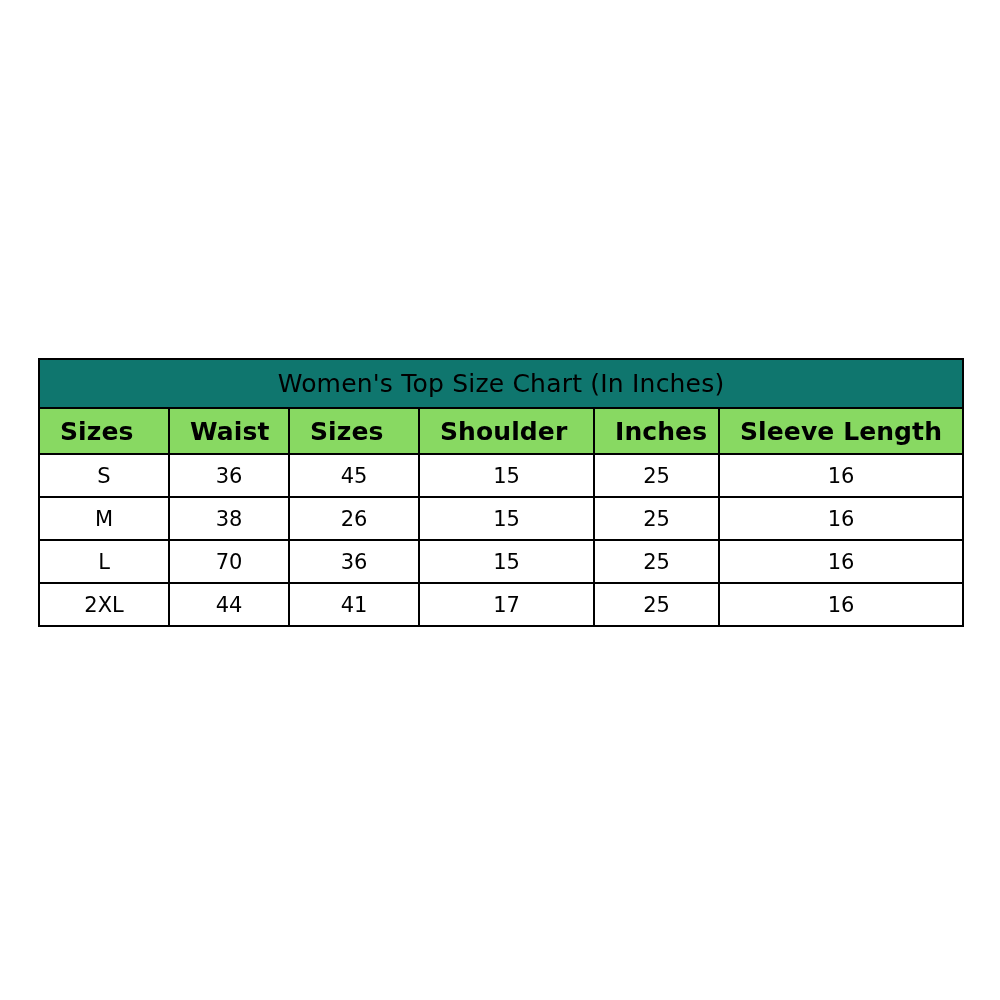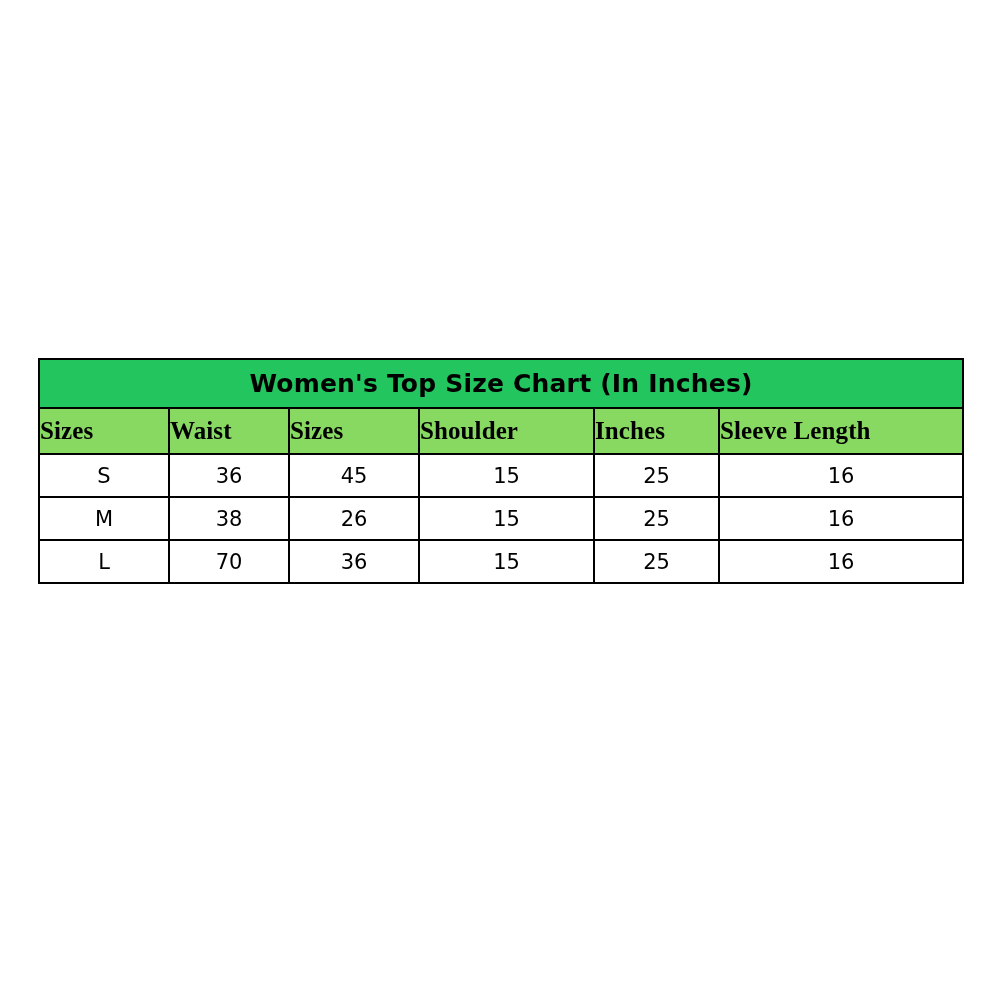--- a/index.html
+++ b/index.html
@@ -26,37 +26,36 @@
     table-layout: fixed;
   }
   table.size-chart td,
   table.size-chart th {
     border: 2px solid #000000;
     text-align: center;
     vertical-align: middle;
     color: #000000;
   }
   .title-cell {
-    background: #22c55e;
-    font-weight: bold;
+    background: #0f766e;
+    font-weight: normal;
     font-size: 25px;
     height: 45px;
     letter-spacing: 0.2px;
   }
   .head-cell {
     background: #88d962;
     font-weight: bold;
     font-size: 25px;
     height: 42px;
     letter-spacing: 0.1px;
   }
   .head-cell.pad-left {
     text-align: left;
-    padding-left: 0;
-    font-family: Liberation Serif, serif;
+    padding-left: 20px;
   }
   .body-cell {
     background: #ffffff;
     font-size: 21px;
     height: 39px;
     font-weight: normal;
   }
   col.c0 { width: 130px; }
   col.c1 { width: 120px; }
   col.c2 { width: 130px; }
@@ -106,15 +105,23 @@
         <td class="body-cell">16</td>
       </tr>
       <tr>
         <td class="body-cell">L</td>
         <td class="body-cell">70</td>
         <td class="body-cell">36</td>
         <td class="body-cell">15</td>
         <td class="body-cell">25</td>
         <td class="body-cell">16</td>
       </tr>
+      <tr>
+        <td class="body-cell">2XL</td>
+        <td class="body-cell">44</td>
+        <td class="body-cell">41</td>
+        <td class="body-cell">17</td>
+        <td class="body-cell">25</td>
+        <td class="body-cell">16</td>
+      </tr>
     </tbody>
   </table>
 </div>
 
 </body></html>

